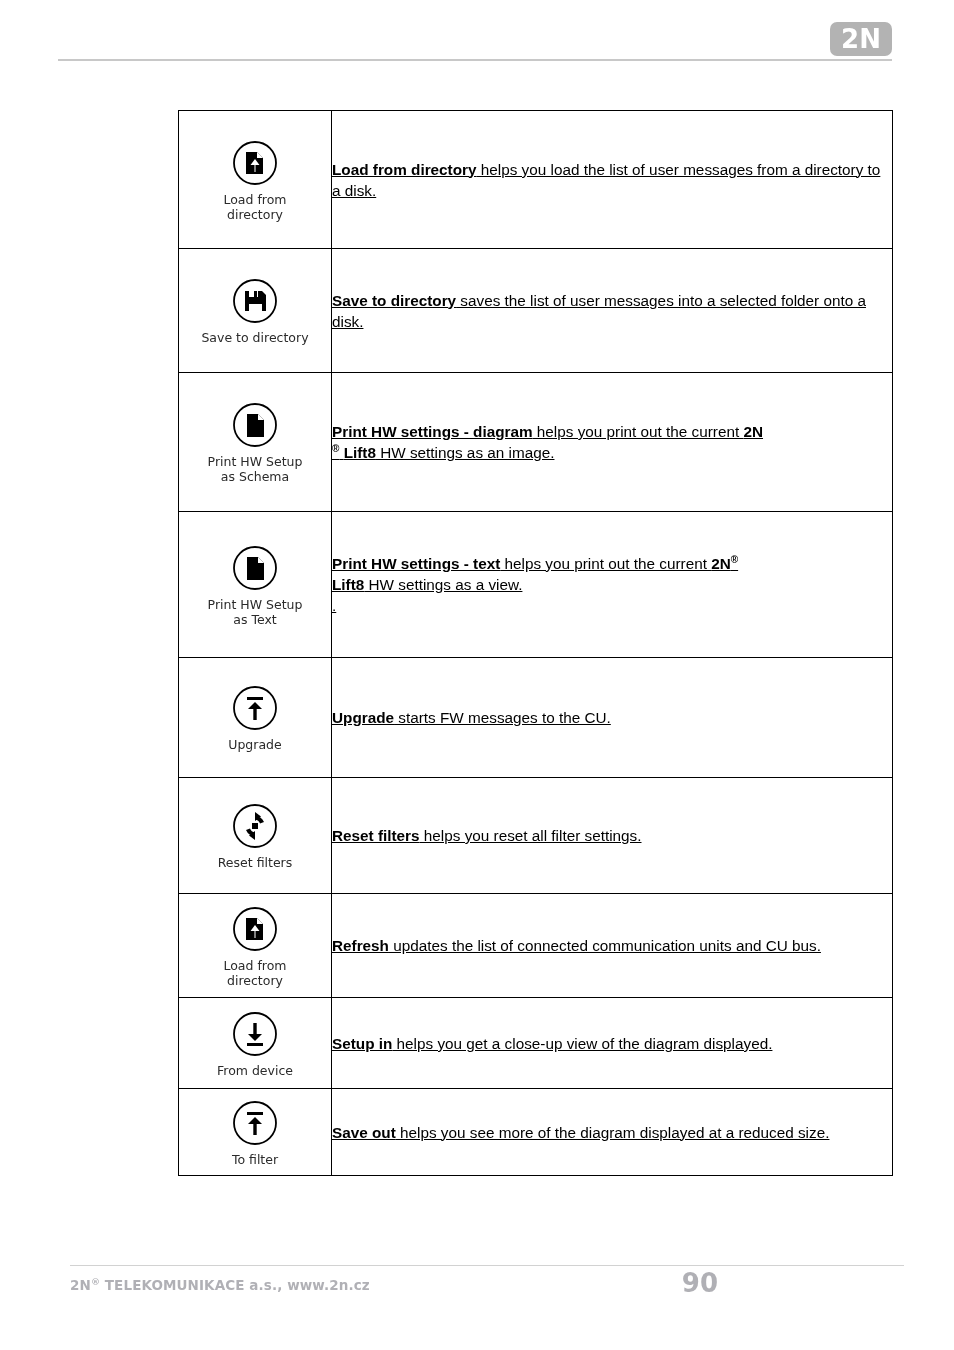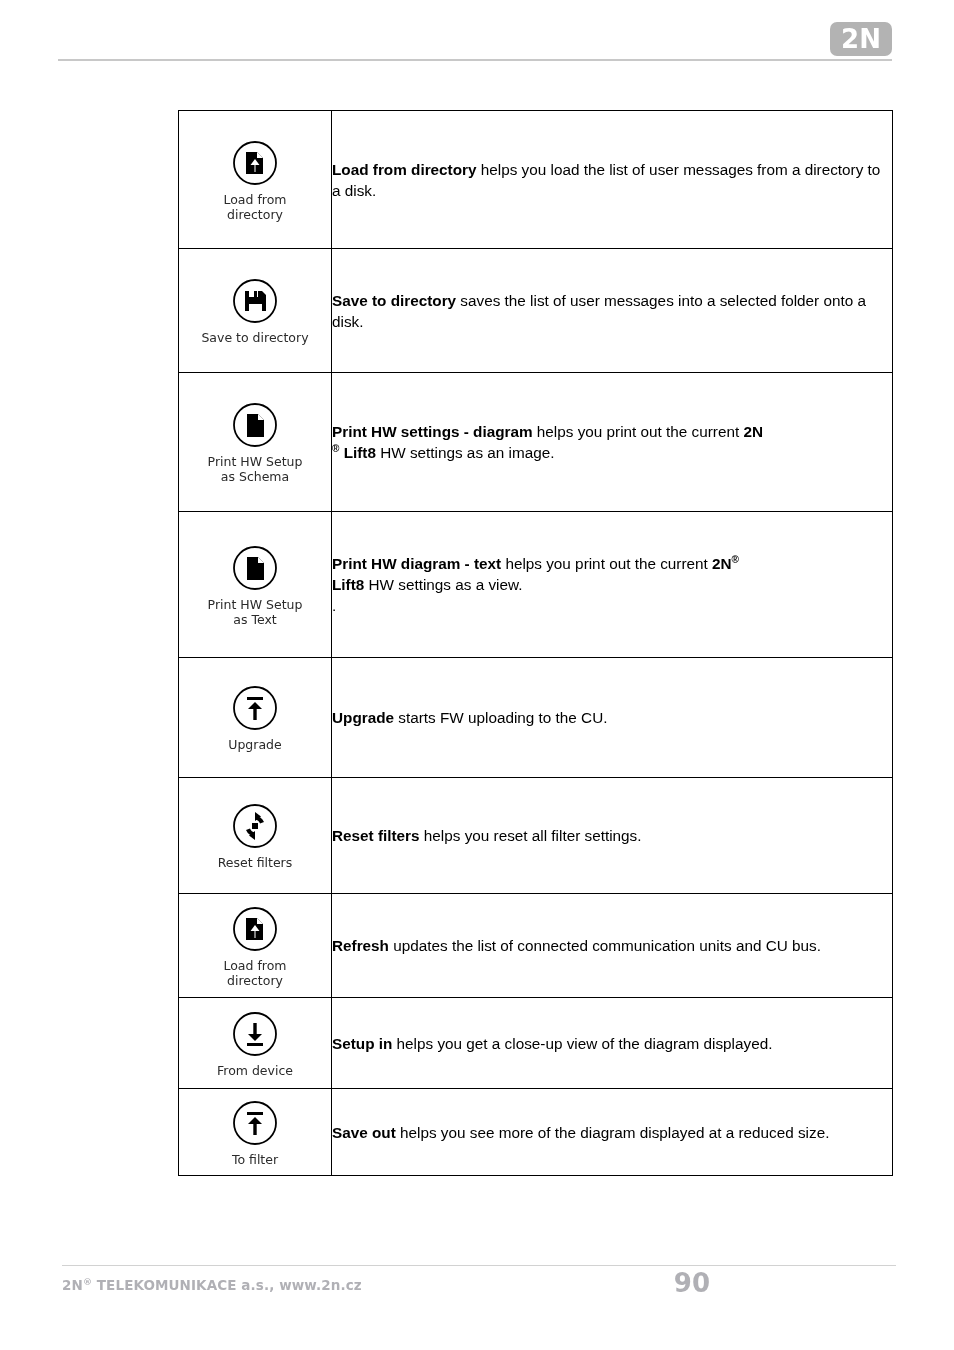--- a/index.html
+++ b/index.html
@@ -89,20 +89,21 @@
     color: #2b2b2b;
     text-align: center;
     white-space: pre-line;
   }
 
   .desc-cell {
     padding: 12px 14px 12px 8px;
     font-size: 15.3px;
     line-height: 21px;
     color: #000000;
+    text-decoration: underline;
   }
   .desc-cell b {
     font-weight: bold;
   }
   .desc-cell sup {
     font-size: 10px;
     vertical-align: super;
     line-height: 0;
   }
   .desc-top {
@@ -116,21 +117,21 @@
   .r3 { height: 146px; }
   .r4 { height: 120px; }
   .r5 { height: 116px; }
   .r6 { height: 104px; }
   .r7 { height: 91px; }
   .r8 { height: 87px; }
 
   
   .page-footer {
     position: absolute;
-    left: 4px;
+    left: 12px;
     bottom: 0;
     width: 768px;
     height: 90px;
   }
   .footer-rule {
     position: absolute;
     left: 58px;
     top: 5px;
     width: 834px;
     height: 1px;
@@ -215,33 +216,33 @@
       <tr class="r3">
         <td class="col-icon icon-cell">
           <span class="icon-wrap"><svg viewBox="0 0 50 50" width="50" height="50">
               <circle cx="25" cy="25" r="21" fill="none" stroke="#000" stroke-width="1.8"></circle>
               <path d="M17 14 h11 l6 6 v17 h-17 z" fill="#000"></path>
               <path d="M28 14 v6 h6 z" fill="#fff"></path>
             </svg></span>
           <span class="icon-label">Print HW Setup
 as Text</span>
         </td>
-        <td class="col-desc desc-cell"><b>Print HW diagram - text</b><span> helps you print out the current </span><b>2N</b><b><sup>®</sup></b><br><b>Lift8</b><span> HW settings as a view.</span><br><span>.</span></td>
+        <td class="col-desc desc-cell"><b>Print HW settings - text</b><span> helps you print out the current </span><b>2N</b><b><sup>®</sup></b><br><b>Lift8</b><span> HW settings as a view.</span><br><span>.</span></td>
       </tr>
       <tr class="r4">
         <td class="col-icon icon-cell">
           <span class="icon-wrap"><svg viewBox="0 0 50 50" width="50" height="50">
               <circle cx="25" cy="25" r="21" fill="none" stroke="#000" stroke-width="1.8"></circle>
               <rect x="17" y="14" width="16" height="3" fill="#000"></rect>
               <rect x="23.3" y="23" width="3.4" height="14" fill="#000"></rect>
               <path d="M25 19 l7 7 h-14 z" fill="#000"></path>
             </svg></span>
           <span class="icon-label">Upgrade</span>
         </td>
-        <td class="col-desc desc-cell"><b>Upgrade</b><span> starts FW uploading to the CU.</span></td>
+        <td class="col-desc desc-cell"><b>Upgrade</b><span> starts FW messages to the CU.</span></td>
       </tr>
       <tr class="r5">
         <td class="col-icon icon-cell">
           <span class="icon-wrap"><svg viewBox="0 0 50 50" width="50" height="50">
               <circle cx="25" cy="25" r="21" fill="none" stroke="#000" stroke-width="1.8"></circle>
               <path d="M25 15 a10 10 0 0 1 9 6 l-4 1.6 a6 6 0 0 0 -5 -4 z" fill="#000"></path>
               <path d="M25 35 a10 10 0 0 1 -9 -6 l4 -1.6 a6 6 0 0 0 5 4 z" fill="#000"></path>
               <path d="M25 11 l6 4.5 l-6 4.5 z" fill="#000"></path>
               <path d="M25 39 l-6 -4.5 l6 -4.5 z" fill="#000"></path>
               <rect x="22" y="22" width="6" height="6" fill="#000"></rect>

